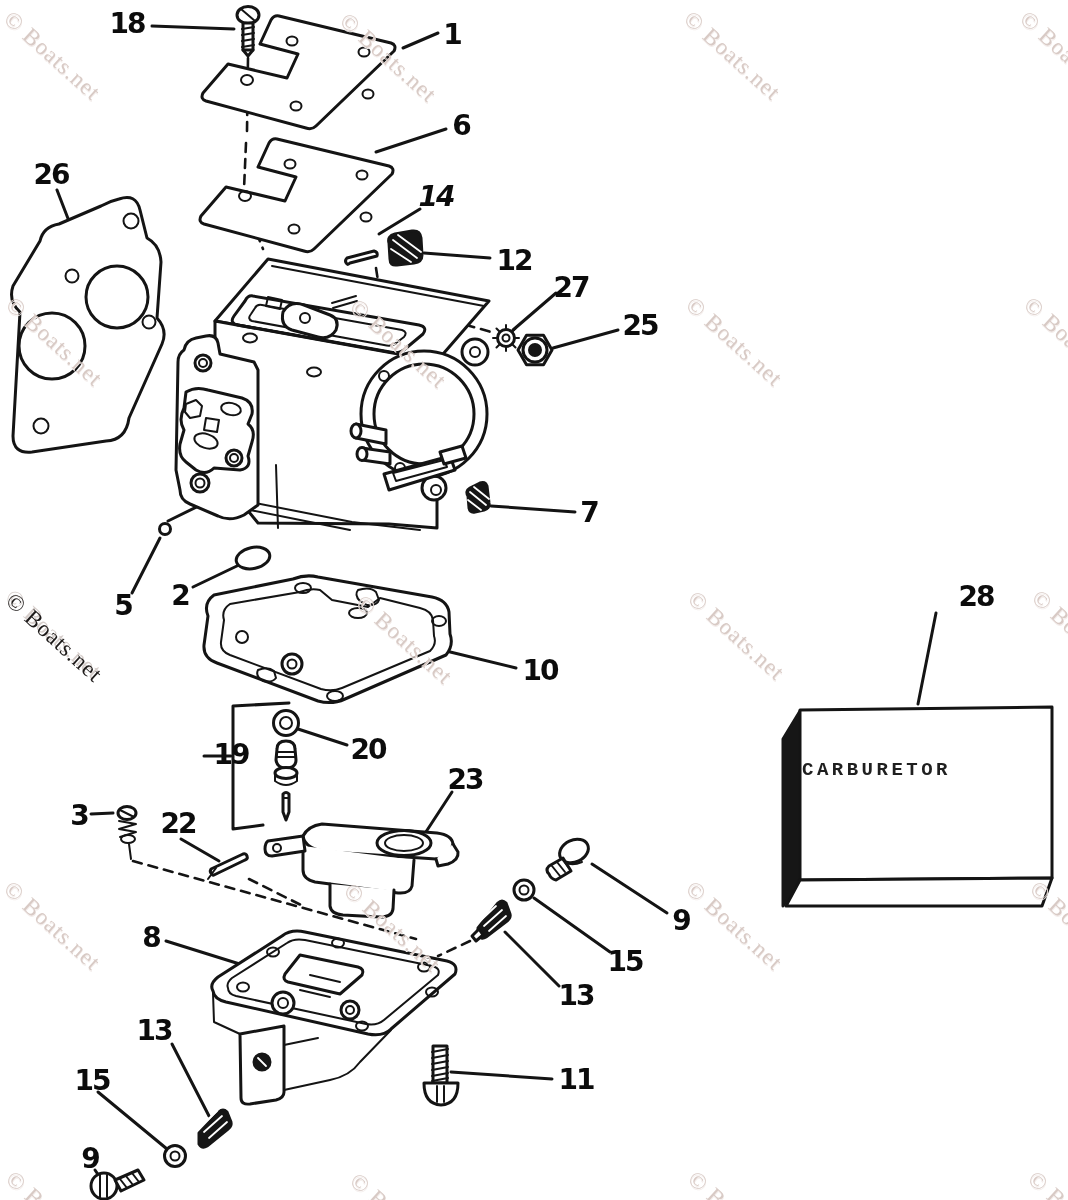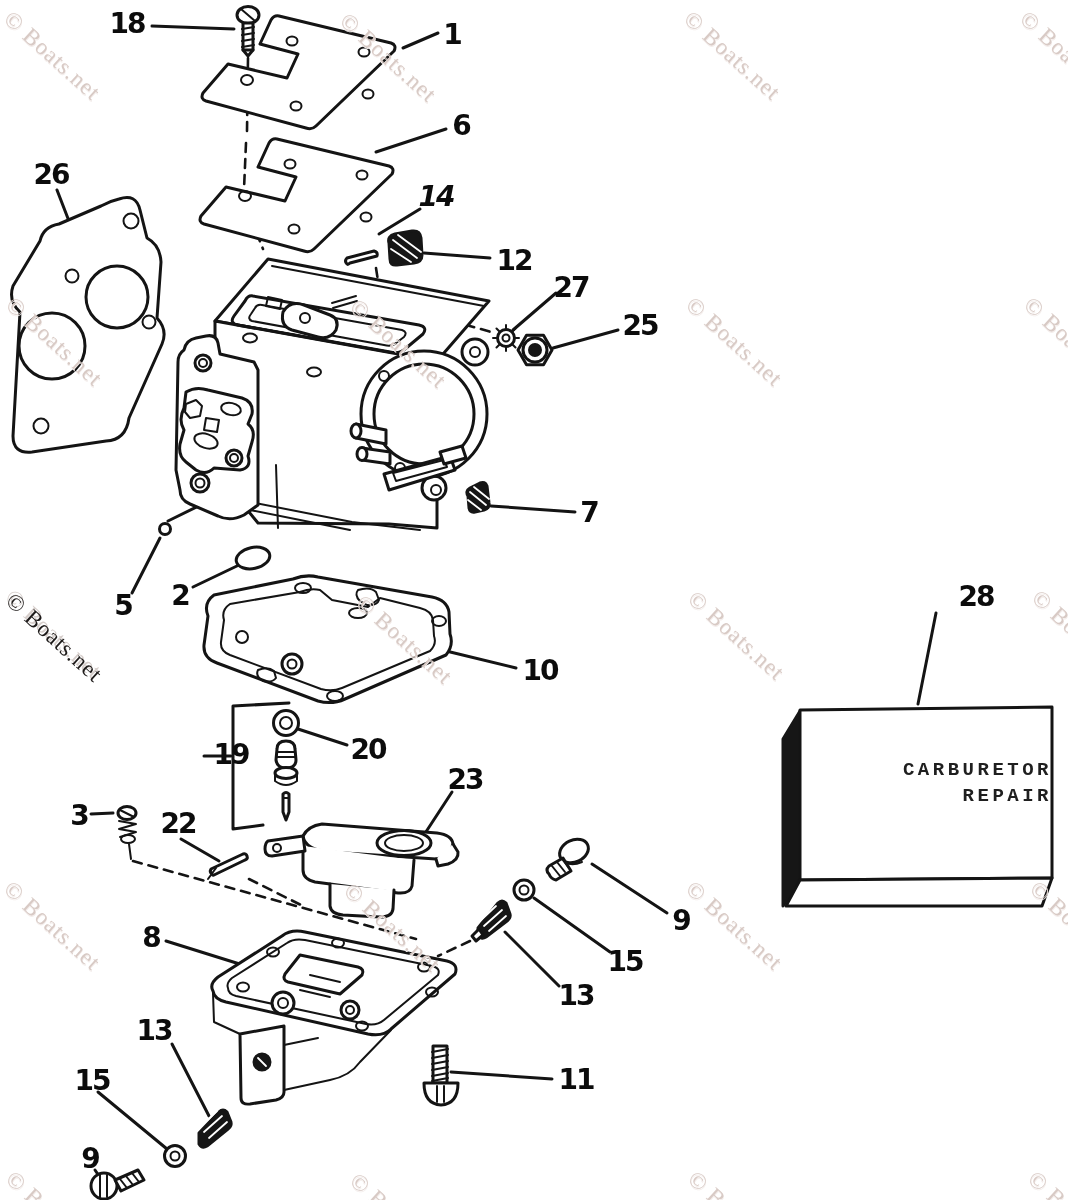--- a/index.html
+++ b/index.html
@@ -22,21 +22,21 @@
     font-family:"DejaVu Sans",sans-serif;font-weight:700;font-size:28px;
     letter-spacing:-2px;color:#0c0c0c;white-space:nowrap;line-height:1;
   }
   .wm{
     position:absolute;font-family:"Liberation Serif",serif;font-size:23px;
     letter-spacing:1px;color:#d8cac5;transform:rotate(42deg);
     transform-origin:0 0;white-space:nowrap;text-shadow:1px 1px 0 #f4eeec;
   }
   .wm-dark{color:#1e1b1a;text-shadow:-3px -2px 0 #d6cecb;}
   .kit-text{
-    position:absolute;left:802px;top:757px;width:250px;text-align:right;
+    position:absolute;left:802px;top:757px;width:250px;text-align:left;
     font-family:"Liberation Mono",monospace;font-weight:700;font-size:19px;
     line-height:26px;letter-spacing:3.5px;color:#1f1f1f;
   }
 </style>
 </head>
 <body>
 
 <div class="stage">
 
   <svg width="1068" height="1200" viewBox="0 0 1068 1200">
@@ -366,16 +366,15 @@
       <div class="callout" style="left: 625px; top: 962px;">15</div>
       <div class="callout" style="left: 576px; top: 996px;">13</div>
       <div class="callout" style="left: 576px; top: 1080px;">11</div>
       <div class="callout" style="left: 154px; top: 1031px;">13</div>
       <div class="callout" style="left: 92px; top: 1081px;">15</div>
       <div class="callout" style="left: 90px; top: 1159px;">9</div>
     </div>
 
   <div class="kit-text">
     <div>CARBURETOR</div>
-    <div>REPAIR</div>
   </div>
 
 </div>
 
 </body></html>

